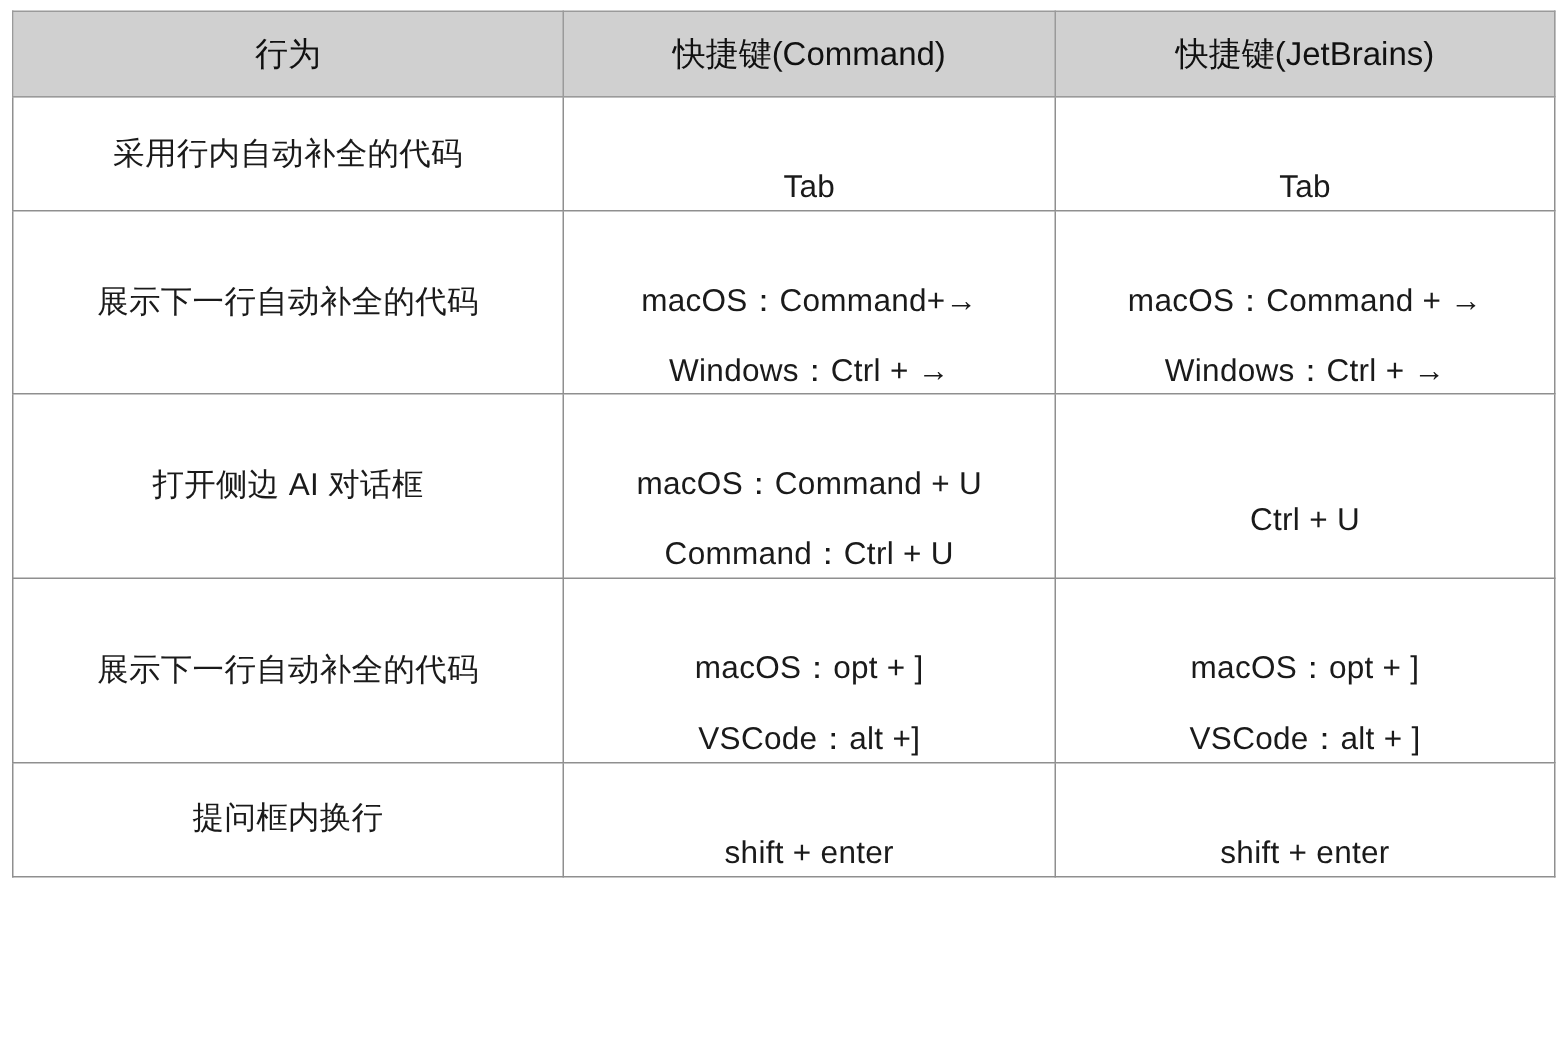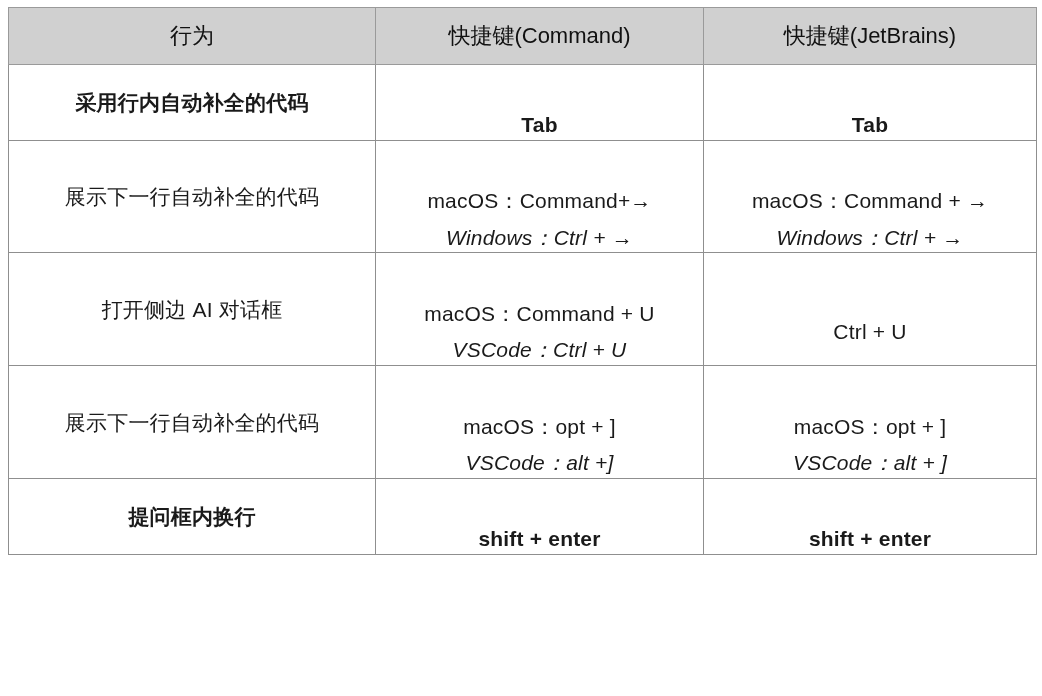--- a/index.html
+++ b/index.html
@@ -53,35 +53,34 @@
     color: #111111;
     border-color: #9a9a9a;
   }
 
   .shortcut-table tbody td {
     font-size: 21px;
     color: #1a1a1a;
     border-color: #8f8f8f;
   }
 
-  .shortcut-table tbody tr.r-single td { height: 66px; font-weight: bold; }
+  .shortcut-table tbody tr.r-single td { height: 66px; }
   .shortcut-table tbody tr.r-double td { height: 99px; }
   .shortcut-table tbody tr.r-double-tall td { height: 112px; }
 
   .cell-lines {
     display: block;
   }
   .cell-lines .ln {
     display: block;
     white-space: nowrap;
     margin-top: 45px;
   }
   .cell-lines .ln + .ln {
-    margin-top: 7px;
-    font-style: italic;
+    margin-top: 17px;
   }
 
   .action-cell {
     letter-spacing: 0.2px;
   }
   .key-cell {
     letter-spacing: 0.2px;
   }
 </style>
 </head>
@@ -133,21 +132,21 @@
           </span>
         </td>
       </tr>
 
 
       <tr class="r-double-tall">
         <td class="action-cell">打开侧边 AI 对话框</td>
         <td class="key-cell">
           <span class="cell-lines">
             <span class="ln">macOS：Command + U</span>
-            <span class="ln">VSCode：Ctrl + U</span>
+            <span class="ln">Command：Ctrl + U</span>
           </span>
         </td>
         <td class="key-cell">
           <span class="cell-lines">
             <span class="ln">Ctrl + U</span>
           </span>
         </td>
       </tr>
 
       <tr class="r-double-tall">

